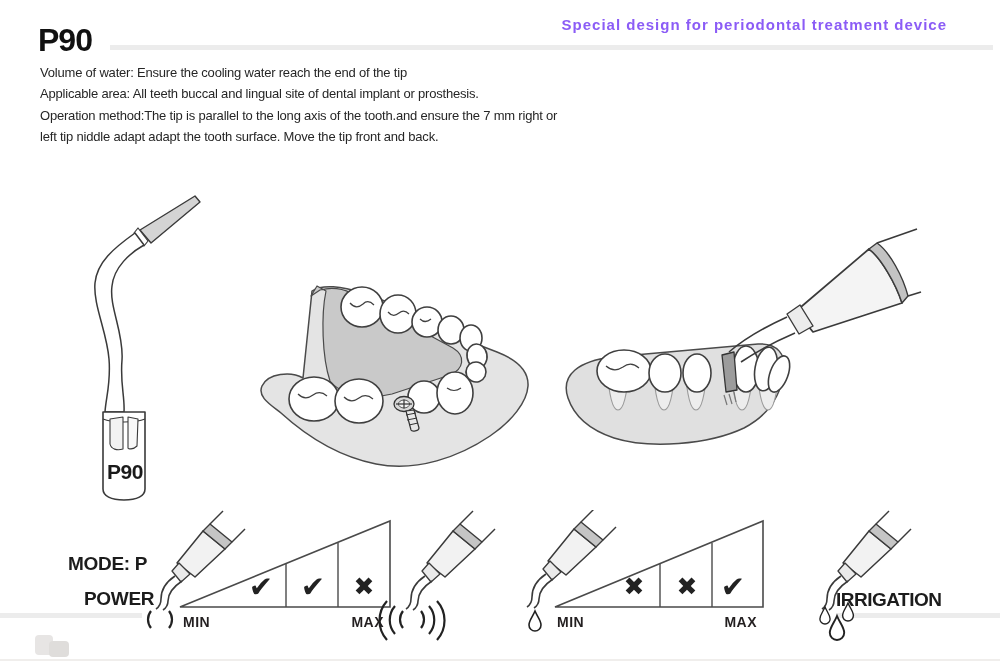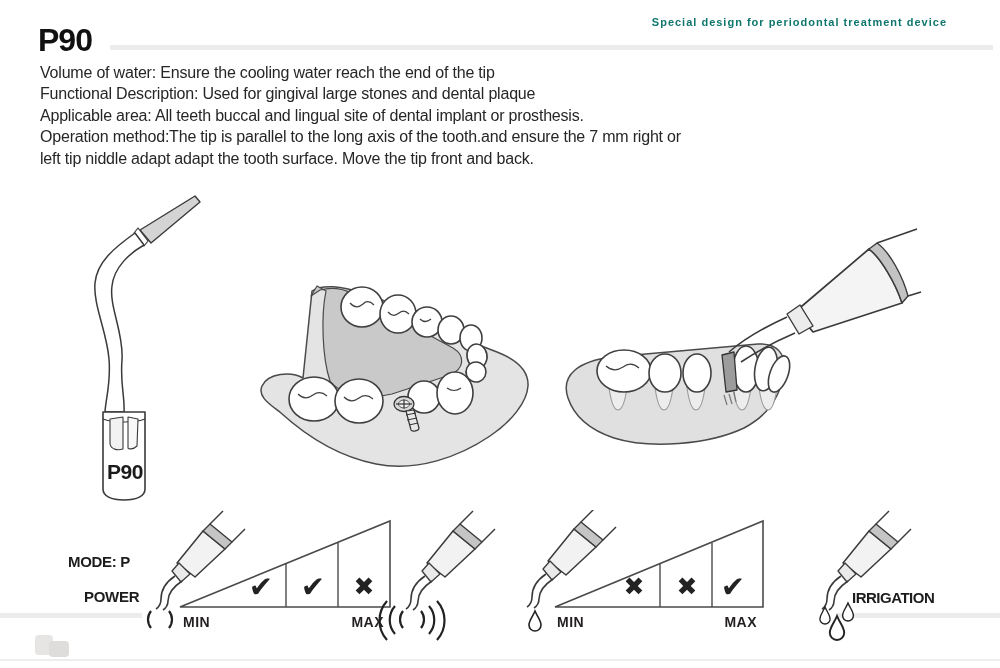--- a/index.html
+++ b/index.html
@@ -2,58 +2,57 @@
 <html><head>
 <meta charset="utf-8">
 <style>
   html,body{margin:0;padding:0;background:#fff;}
   #page{
     position:relative;width:1000px;height:668px;background:#ffffff;
     font-family:"Liberation Sans",sans-serif;color:#231f20;overflow:hidden;
   }
   .abs{position:absolute;}
   .tagline{
-    top:16px;right:53px;font-size:11px;font-weight:bold;letter-spacing:1px;
-    color:#0f766e;white-space:nowrap;
+    top:16px;right:53px;font-size:15px;font-weight:bold;letter-spacing:1px;
+    color:#8b5cf6;white-space:nowrap;
   }
   .model-title{
     left:38px;top:24px;font-size:32px;font-weight:bold;letter-spacing:-1px;
     color:#111;line-height:1;
   }
   .rule{background:#ececec;}
   .header-rule{left:110px;top:45px;width:883px;height:5px;}
   .power-rule{left:0px;top:613px;width:142px;height:5px;}
   .irrigation-rule{left:836px;top:613px;width:164px;height:5px;}
-  .desc{left:40px;top:62px;font-size:16px;line-height:21.4px;letter-spacing:-0.2px;color:#262626;}
+  .desc{left:40px;top:62px;font-size:13px;line-height:21.4px;letter-spacing:-0.2px;color:#262626;}
   .desc div{white-space:nowrap;}
-  .section-label{font-size:15px;font-weight:bold;letter-spacing:-0.3px;color:#1c1c1c;white-space:nowrap;}
+  .section-label{font-size:19px;font-weight:bold;letter-spacing:-0.3px;color:#1c1c1c;white-space:nowrap;}
   .mode-label{left:68px;top:553px;}
   .power-label{left:84px;top:588px;}
-  .irrigation-label{left:836px;top:589px;letter-spacing:-0.5px;margin-left:16px;}
+  .irrigation-label{left:836px;top:589px;letter-spacing:-0.5px;}
   svg text{font-family:"Liberation Sans",sans-serif;}
   .minmax{font-size:14px;font-weight:bold;letter-spacing:0.5px;fill:#231f20;}
   .mark{font-family:"DejaVu Sans",sans-serif;font-weight:bold;fill:#222;}
   .tip-label{font-size:21px;font-weight:bold;letter-spacing:-0.5px;fill:#1a1a1a;}
   .scan-line{left:0;top:659px;width:1000px;height:2px;background:#f0eeec;}
   .logo-blob{left:33px;top:633px;width:38px;height:26px;}
   .logo-blob .b1{position:absolute;left:2px;top:2px;width:18px;height:20px;border-radius:4px;background:#e7e5e4;}
   .logo-blob .b2{position:absolute;left:16px;top:8px;width:20px;height:16px;border-radius:4px;background:#dfdddb;}
 </style>
 </head>
 <body>
 
 <div id="page">
 
   <div class="abs tagline">Special design for periodontal treatment device</div>
   <div class="abs model-title">P90</div>
   <div class="abs rule header-rule"></div>
 
   <div class="abs desc">
     <div>Volume of water: Ensure the cooling water reach the end of the tip</div>
-    <div>Functional Description: Used for gingival large stones and dental plaque</div>
     <div>Applicable area: All teeth buccal and lingual site of dental implant or prosthesis.</div>
     <div>Operation method:The tip is parallel to the long axis of the tooth.and ensure the 7 mm right or</div>
     <div>left tip niddle adapt adapt the tooth surface. Move the tip front and back.</div>
   </div>
 
   <svg class="abs" style="left:0;top:190px;" width="1000" height="320" viewBox="0 190 1000 320">
 
     <g stroke-linejoin="round">
       <polygon points="195,196 200,202 151,243 140,230" fill="#d4d4d4" stroke="#3a3a3a" stroke-width="1.4"></polygon>
       <polygon points="138,228 148,241 144,246 134,233" fill="#ffffff" stroke="#3a3a3a" stroke-width="1.2"></polygon>

